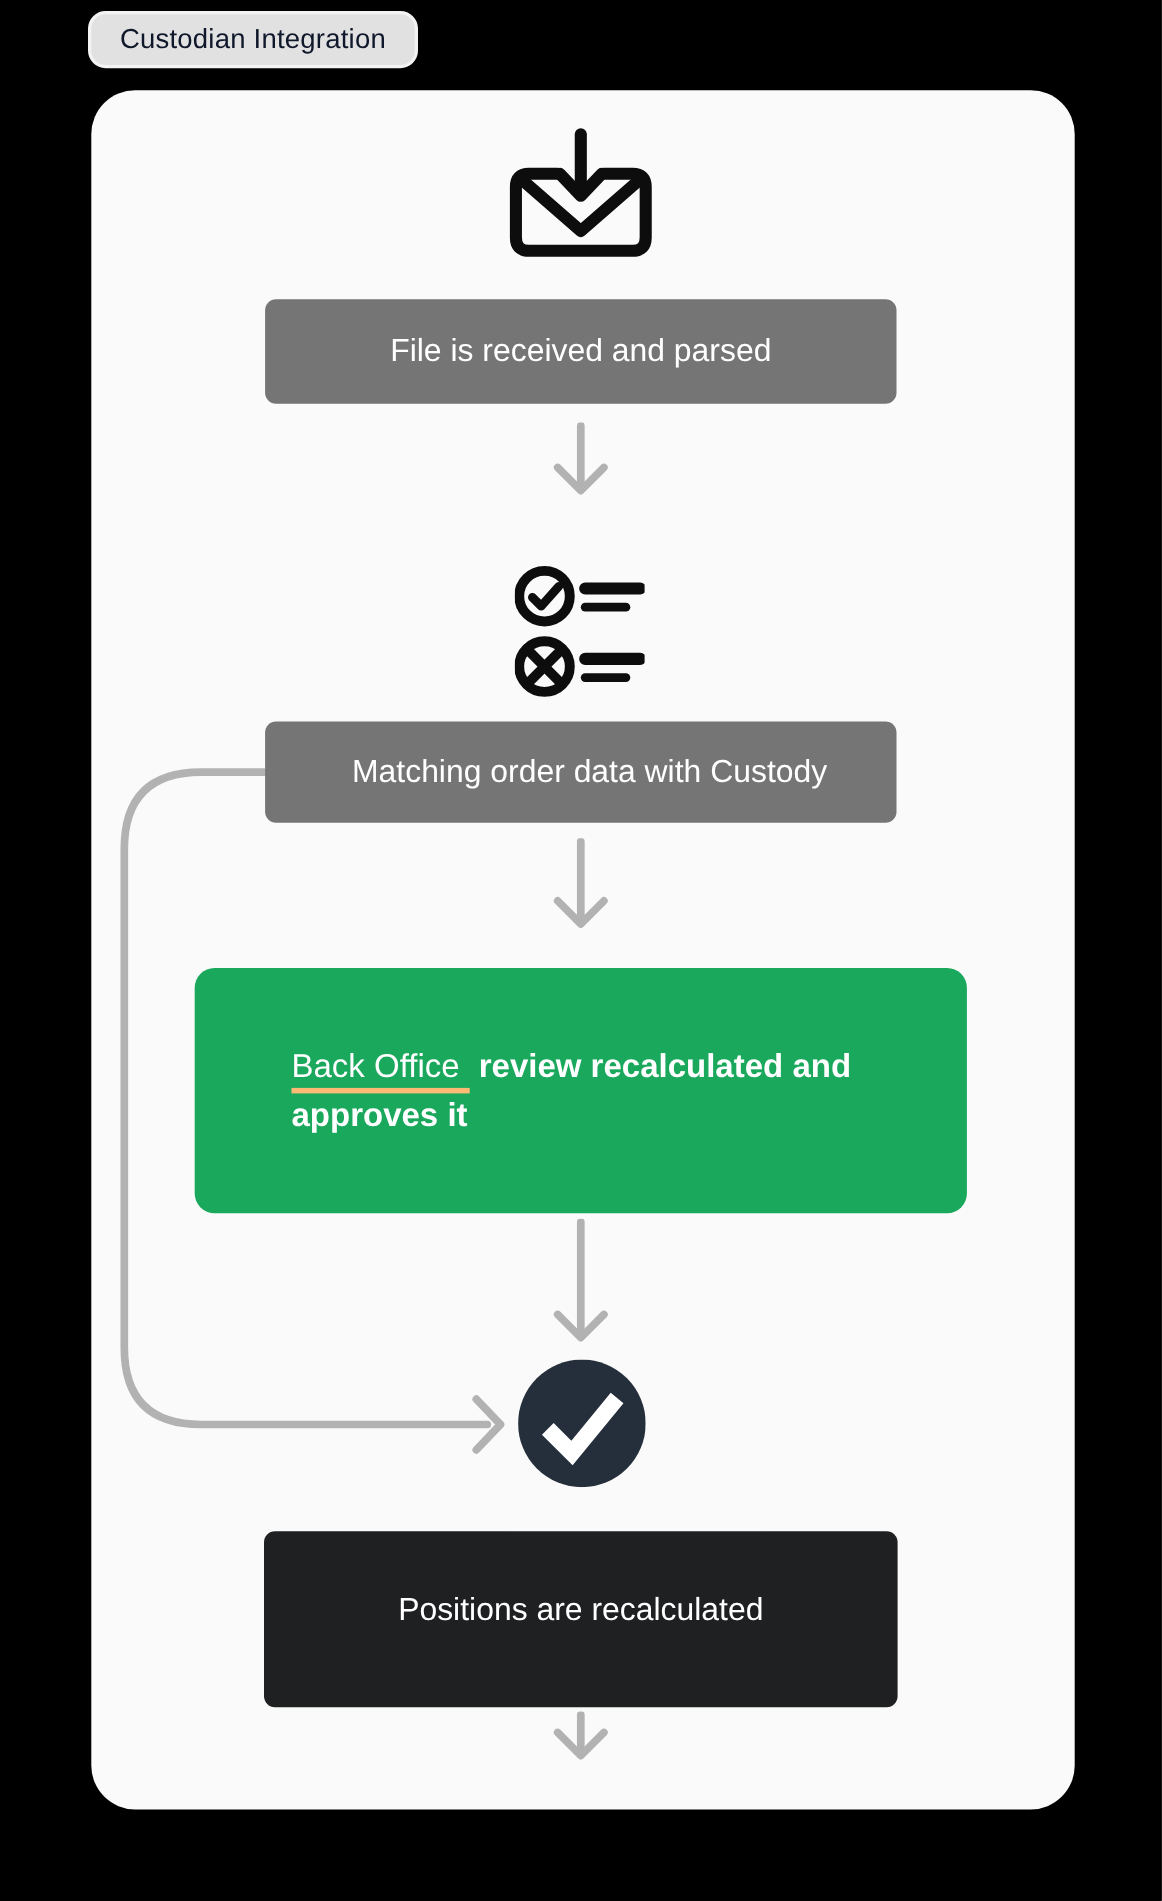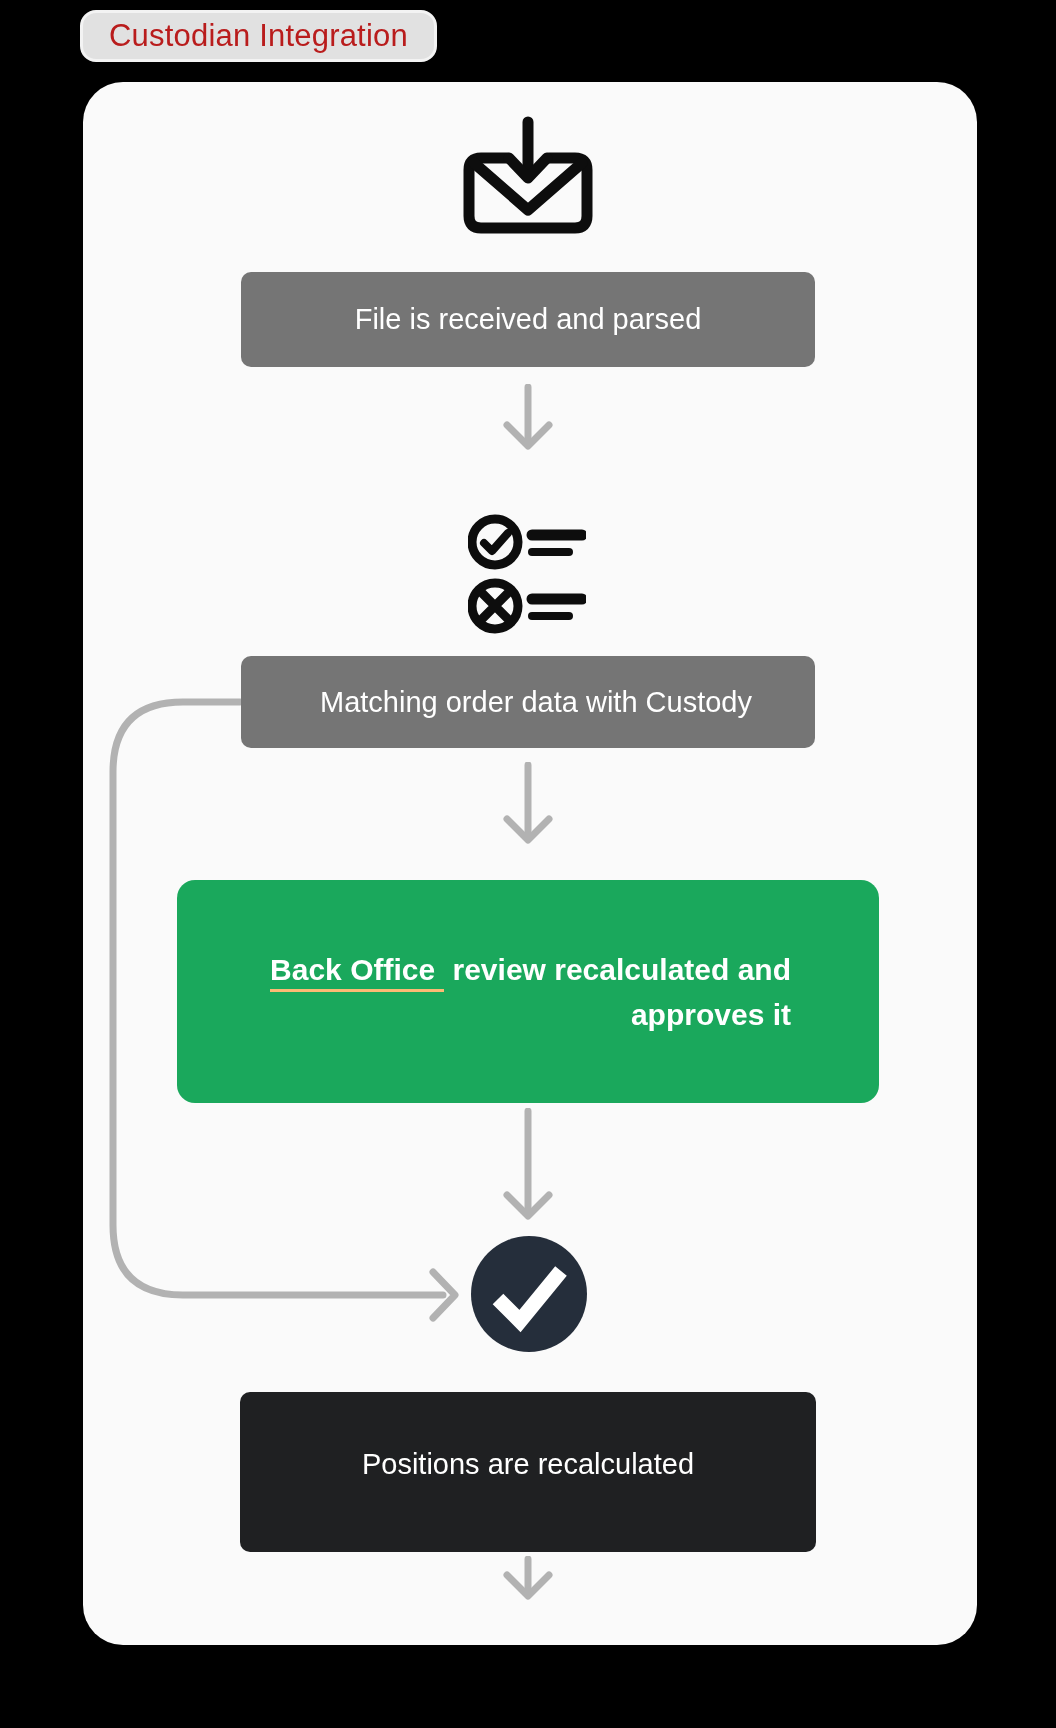--- a/index.html
+++ b/index.html
@@ -15,41 +15,41 @@
     position: absolute;
     left: 80px; top: 10px;
     height: 52px;
     display: inline-flex;
     align-items: center;
     padding: 0 26px;
     background: #e1e1e1;
     border: 3px solid #f3f3f3;
     border-radius: 16px;
     box-sizing: border-box;
-    font-size: 31px;
+    font-size: 25px;
     font-weight: 500;
-    color: #b91c1c;
+    color: #0f172a;
     letter-spacing: 0.2px;
     white-space: nowrap;
   }
   .card {
     position: absolute;
     left: 83px; top: 82px;
     width: 894px; height: 1563px;
     background: #fafafa;
     border-radius: 40px;
   }
   .card * { box-sizing: border-box; }
 
   .step {
     position: absolute;
     display: flex;
     align-items: center;
     justify-content: center;
-    text-align: right;
+    text-align: left;
     color: #ffffff;
   }
   .step-gray {
     left: 158px; width: 574px; height: 95px;
     background: #757575;
     border-radius: 10px;
     font-size: 29px;
     font-weight: 400;
   }
   .step-1 { top: 190px; }
@@ -57,22 +57,22 @@
   .step-green {
     left: 94px; top: 798px;
     width: 702px; height: 223px;
     background: #1aa85c;
     border-radius: 18px;
     font-size: 30px;
     line-height: 45px;
     padding: 0 88px;
   }
   .step-green .bo-link {
-    font-weight: 700;
-    border-bottom: 3px solid #fdba74;
+    font-weight: 400;
+    border-bottom: 5px solid #fdba74;
     padding-bottom: 3px;
     padding-right: 9px;
   }
   .step-green .bo-bold { font-weight: 700; }
   .step-dark {
     left: 157px; top: 1310px;
     width: 576px; height: 160px;
     background: #1f2022;
     border-radius: 10px;
     font-size: 29px;

